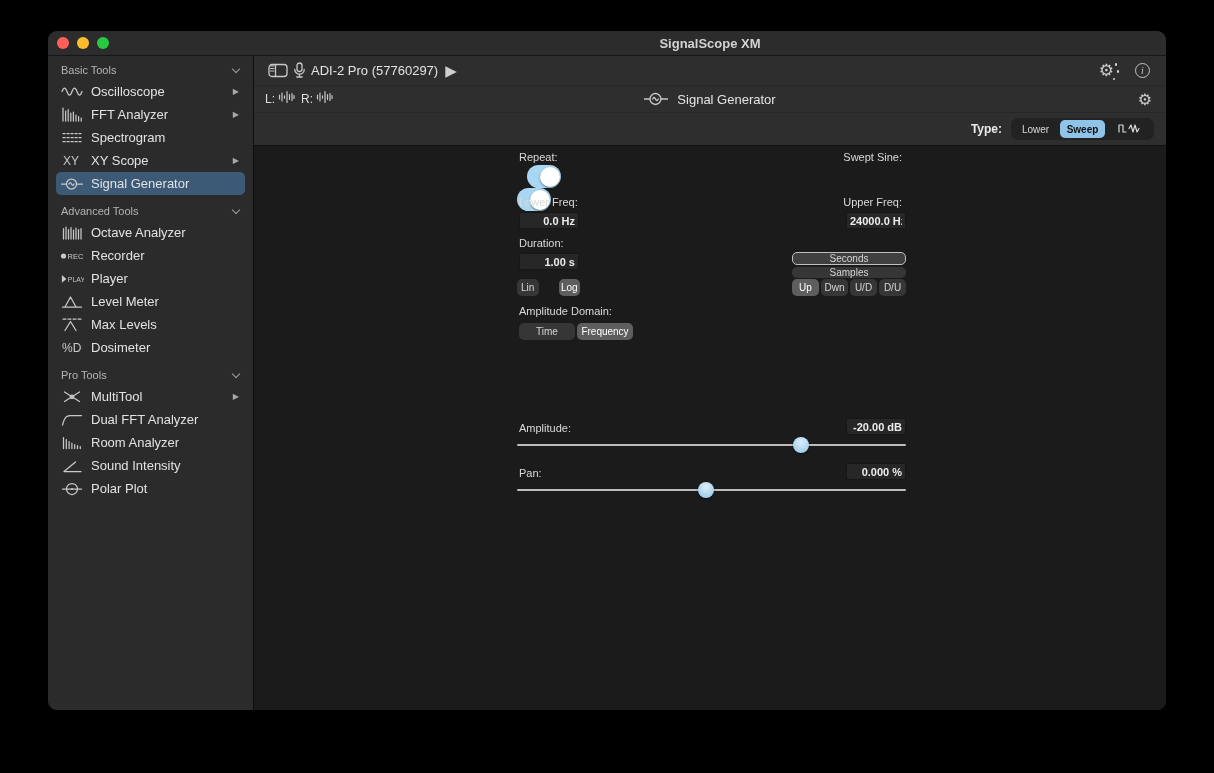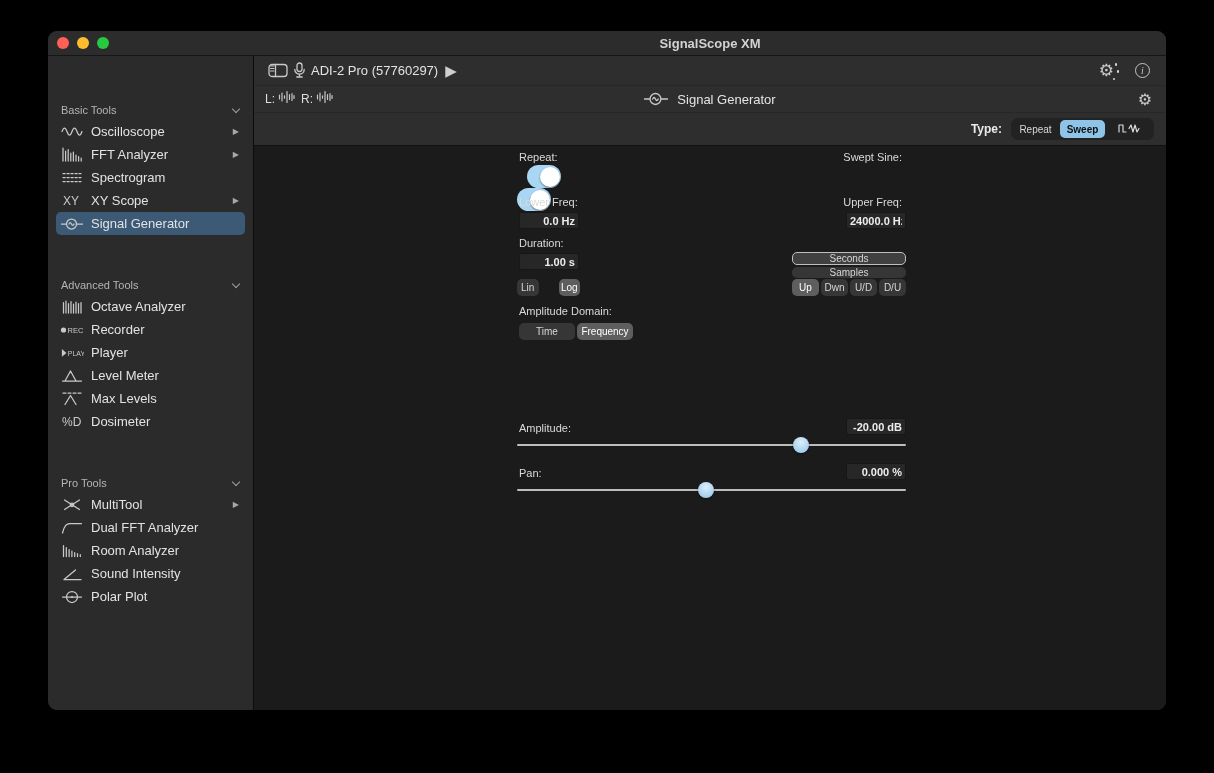--- a/index.html
+++ b/index.html
@@ -15,21 +15,21 @@
   .traffic { display:flex; gap:8px; margin-left:9px; width:197px; }
   .light { width:12px; height:12px; border-radius:50%; }
   .light.red { background:#ff5f57; } .light.yellow { background:#febc2e; } .light.green { background:#28c840; }
   .title { position:absolute; left:206px; right:0; text-align:center; font-size:13px; font-weight:bold; color:#d2d2d2; }
 
   .window-body { display:flex; height:655px; }
 
   
   .sidebar { width:206px; background:#2b2b2b; border-right:1px solid #0c0c0c; padding-top:4px; flex:none; }
   .section-header { display:flex; align-items:center; justify-content:space-between;
-                    padding:3px 14px 3px 13px; color:#b4b4b4; font-size:11px; height:20px;margin-top:40px; }
+                    padding:3px 14px 3px 13px; color:#b4b4b4; font-size:11px; height:20px; }
   .section + .section { margin-top:6px; }
   .chev { width:6px; height:6px; border-right:1.4px solid #a0a0a0; border-bottom:1.4px solid #a0a0a0;
           transform:rotate(45deg); margin-top:-3px; }
   .item { display:flex; align-items:center; gap:7px; height:23px; margin:0 8px; padding:0 6px 0 4px;
           border-radius:5px; color:#e2e2e2; font-size:13px; cursor:default; }
   .item.selected { background:#3c5a76; }
   .sicon { width:24px; flex:none; display:flex; justify-content:center; align-items:center; }
   .sicon svg { stroke:#c9c9c9; fill:none; stroke-width:1.25; stroke-linecap:round; stroke-linejoin:round; }
   .sicon svg text { stroke:none; fill:#c9c9c9; font-family:"Liberation Sans",sans-serif; }
   .arrow { margin-left:auto; color:#a8a8a8; font-size:8px; }
@@ -328,21 +328,21 @@
               </svg>
           </span>
           <span class="t">Signal Generator</span>
         </span>
         <span class="tb2-gear">⚙</span>
       </div>
 
       <div class="toolbar3">
         <span class="type-label">Type:</span>
         <div class="type-seg">
-          <div class="topt">Repeat</div>
+          <div class="topt">Lower</div>
           <div class="topt selected">Sweep</div>
           <div class="topt">
             <span>
               <svg width="24" height="11" viewBox="0 0 24 11">
                   <path d="M1 9V2H5V9H8"></path>
                   <path d="M11 5.5 L13 2 L15 9 L17 2 L19 9 L21 5.5"></path>
                 </svg>
             </span>
           </div>
         </div>

